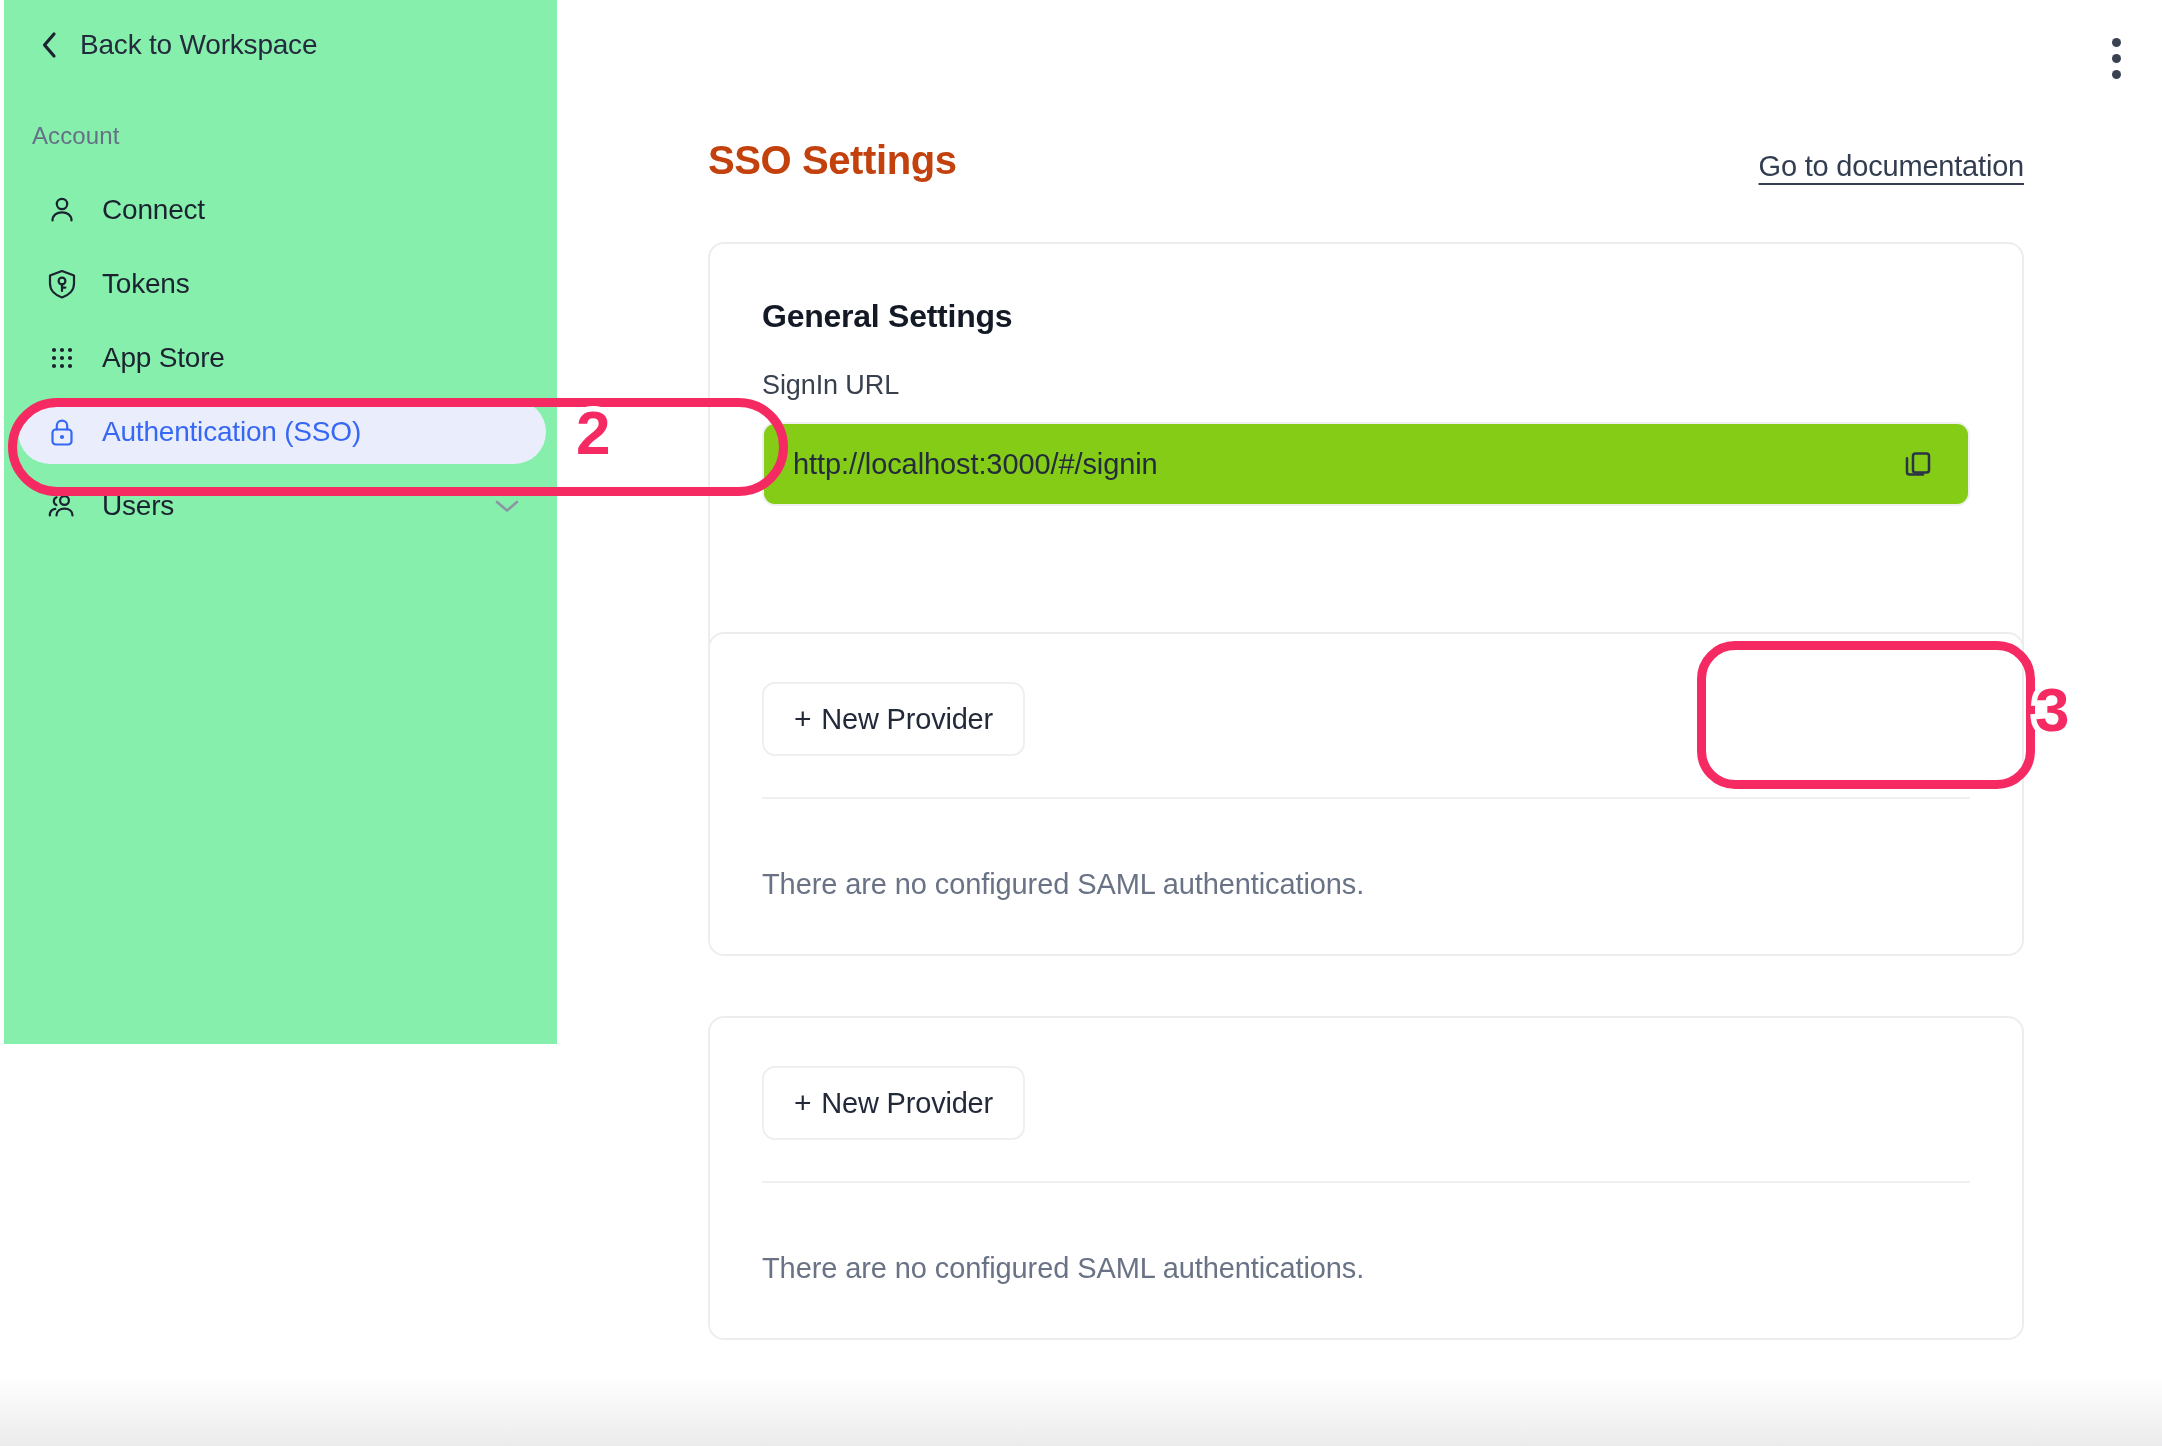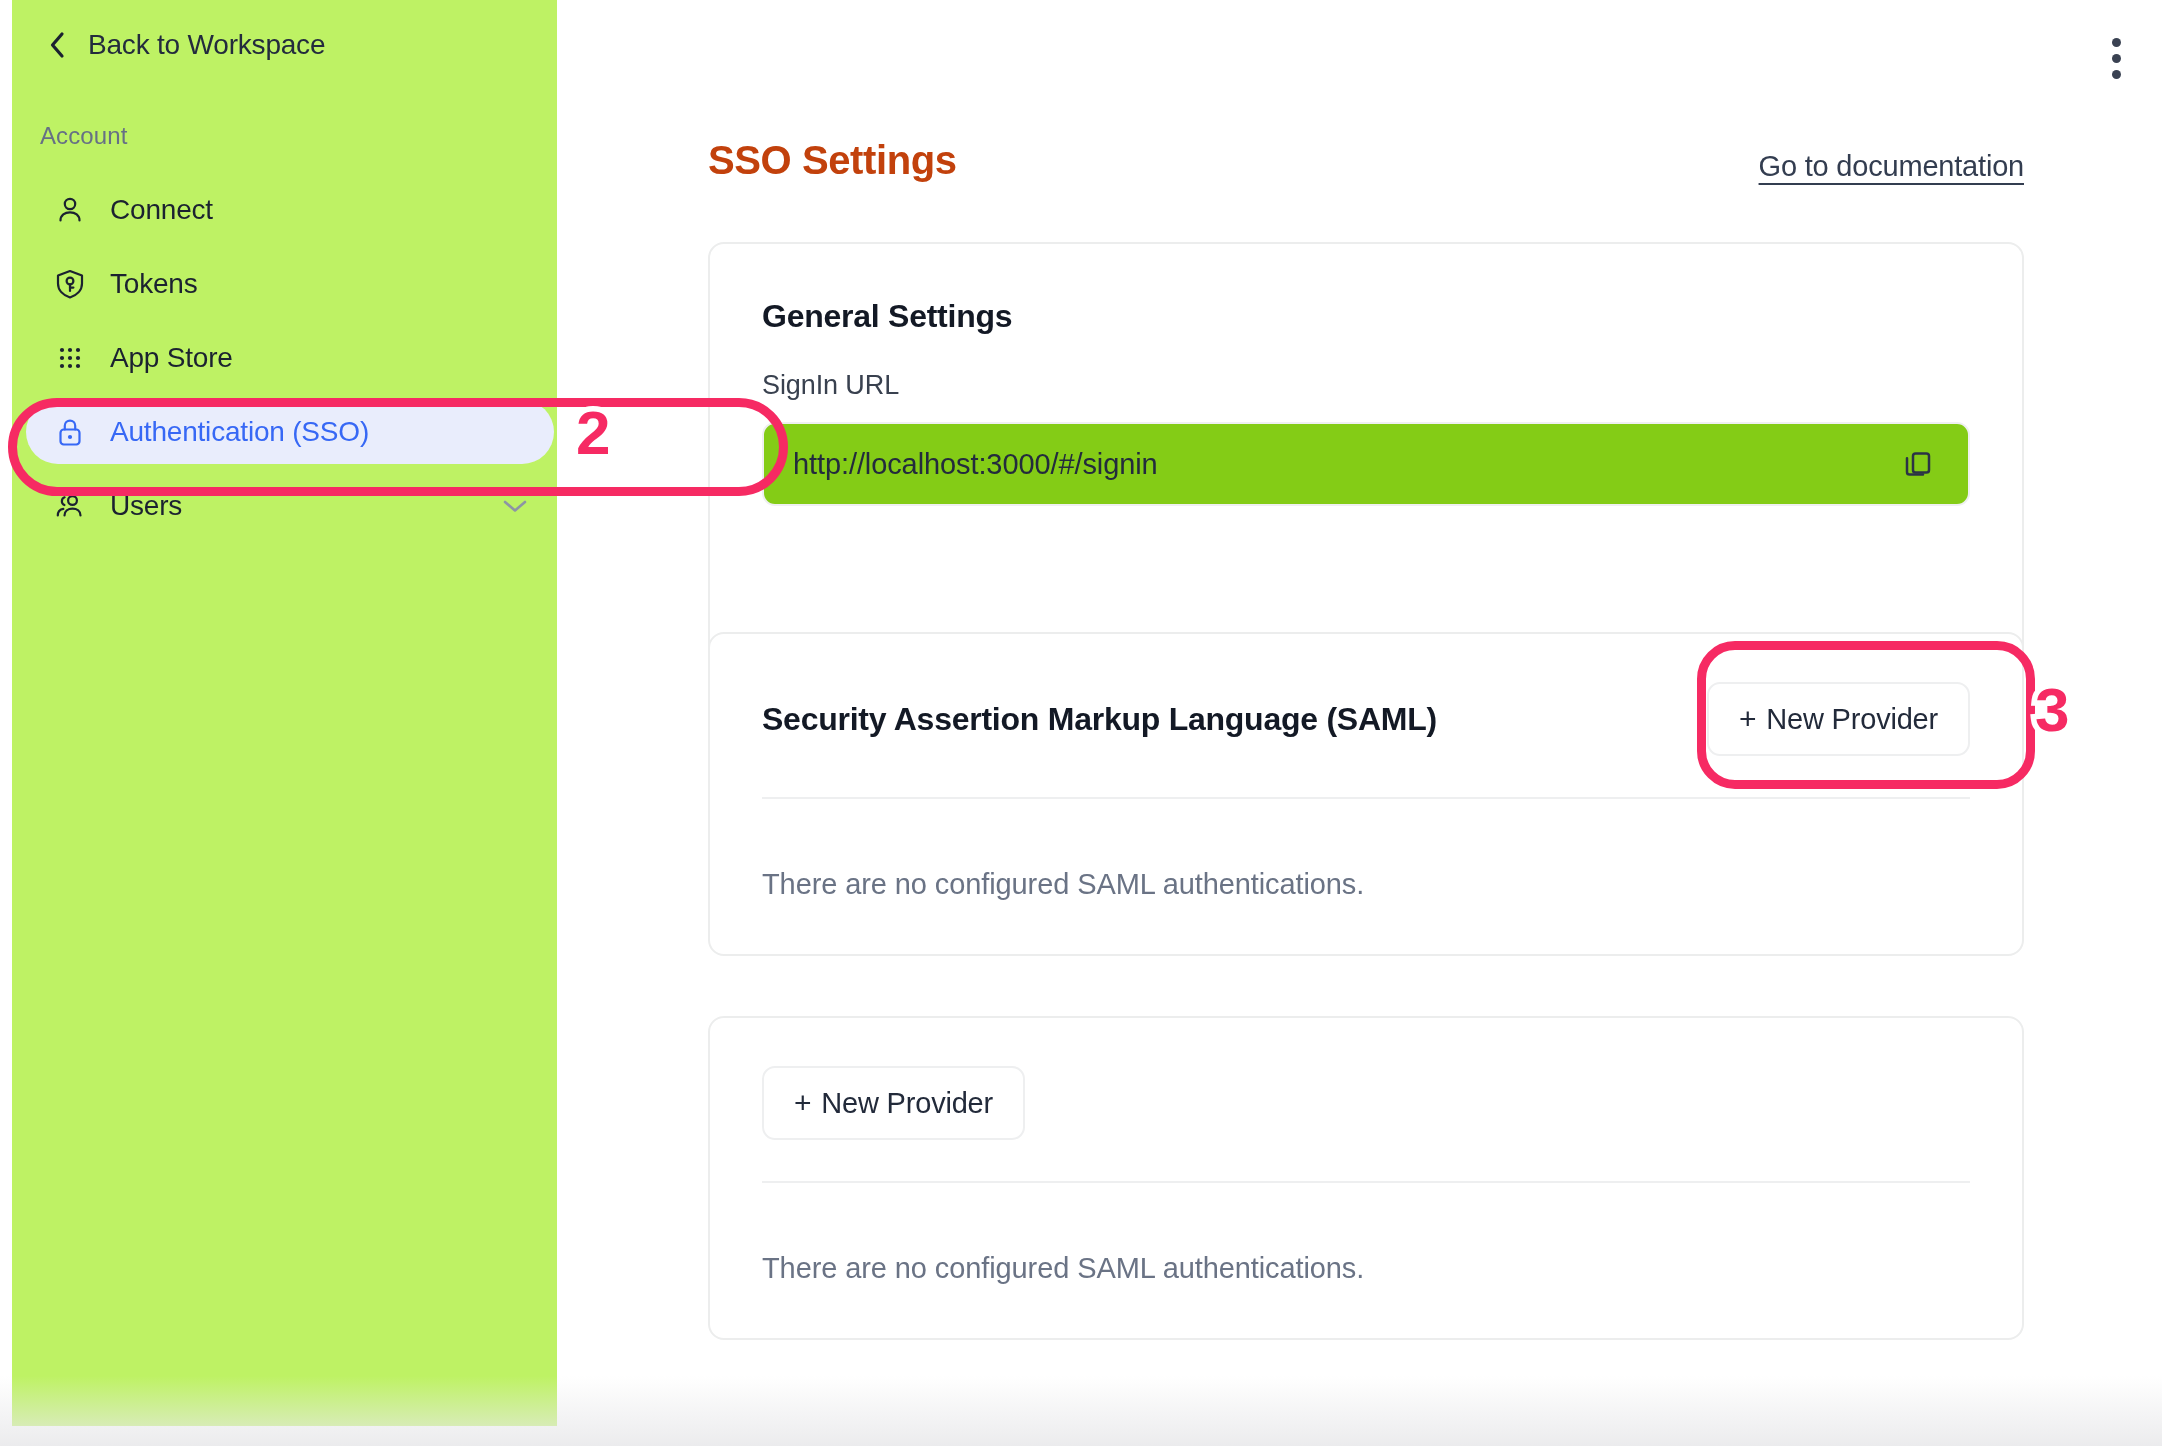--- a/index.html
+++ b/index.html
@@ -15,24 +15,24 @@
   #app {
     position: relative;
     width: 2162px;
     height: 1446px;
     background: #ffffff;
   }
 
   
   #sidebar {
     position: absolute;
-    left: 12px; top: 0;
+    left: 4px; top: 0;
     width: 557px;
-    height: 1426px;
-    background: #bef264;
+    height: 1044px;
+    background: #86efac;
     border-right: 2px solid #e7e8ea;
   }
 
   .back-row {
     position: absolute;
     left: 28px; top: 20px;
     display: flex;
     align-items: center;
     gap: 22px;
     height: 50px;
@@ -397,21 +397,20 @@
           <svg width="34" height="34" viewBox="0 0 34 34" fill="none">
             <rect x="12" y="6.5" width="16" height="19" rx="2.6" stroke="#2b3346" stroke-width="2.5"></rect>
             <path d="M22 27.5 H8.6 A2.6 2.6 0 0 1 6 24.9 V11.2" stroke="#2b3346" stroke-width="2.5" stroke-linecap="round"></path>
           </svg>
         </span>
       </div>
     </section>
 
     <section class="card" id="card-saml">
       <div class="provider-head">
-        <h2 class="card-title">Security Assertion Markup Language (SAML)</h2>
         <button class="new-provider-btn">
           <span class="plus-glyph">+</span>
           <span>New Provider</span>
         </button>
       </div>
       <div class="card-divider"></div>
       <div class="empty-text">There are no configured SAML authentications.</div>
     </section>
 
     <section class="card" id="card-oidc">

